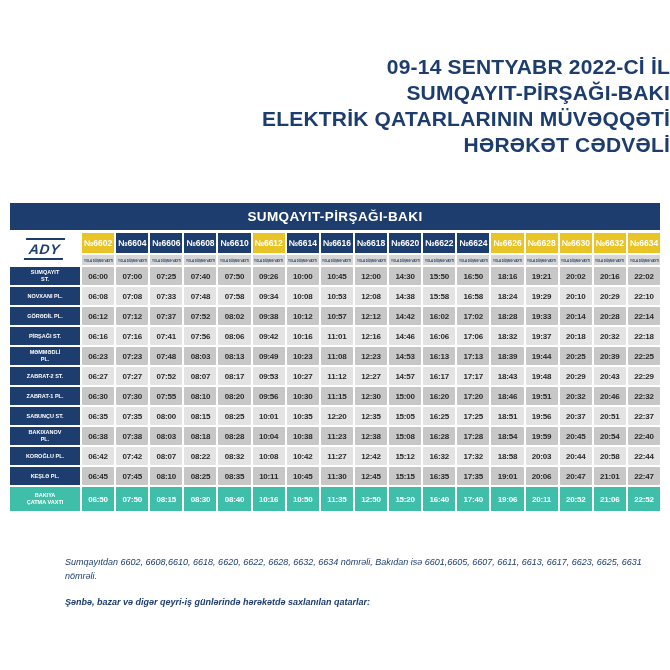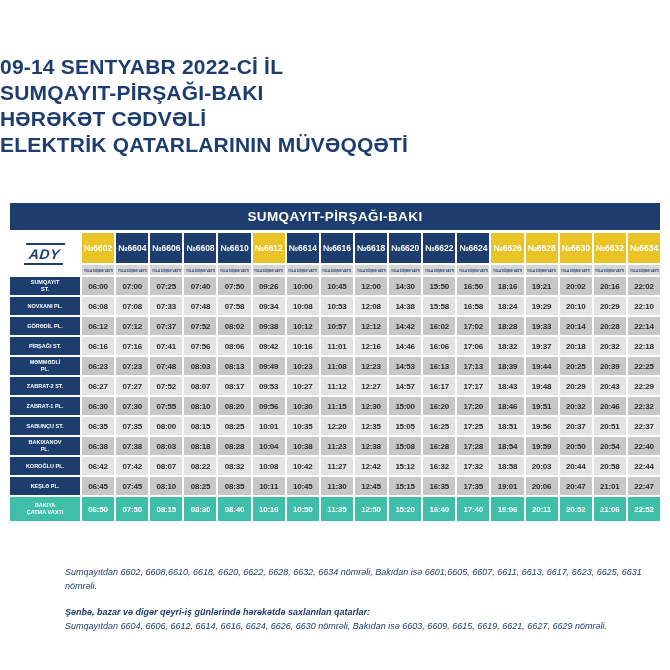--- a/index.html
+++ b/index.html
@@ -1,35 +1,35 @@
 <!DOCTYPE html>
 <html><head>
 <meta charset="utf-8">
 <style>
   * { margin:0; padding:0; box-sizing:border-box; }
   html,body { width:670px; height:670px; background:#ffffff; }
   body { font-family:"Liberation Sans", sans-serif; }
   .page { position:relative; width:670px; height:670px; overflow:hidden; background:#fff; }
 
   
-  .title-block { padding-top:54px; text-align:left; }
+  .title-block { padding-top:54px; text-align:right; }
   .title-line { color:#1d3d6e; font-weight:bold; font-size:21px; line-height:26px; letter-spacing:0.2px; }
 
   
   .table-wrap { margin:45px 10px 0 10px; }
   .banner { background:#1d3d6e; color:#ffffff; font-weight:bold; font-size:13.5px;
             letter-spacing:0.4px; text-align:center; height:27px; line-height:27px; }
   .grid { margin-top:3px; display:grid; grid-template-columns:70px repeat(17, 1fr); gap:2px; }
 
   .logo-cell { grid-row:1 / span 2; background:#ffffff; display:flex; align-items:center; justify-content:center; }
   .logo-inner { color:#1d3d6e; font-weight:bold; font-style:italic; font-size:14px; letter-spacing:0.5px;
                 border-top:2px solid #1d3d6e; border-bottom:2px solid #1d3d6e; padding:1px 4px;
                 transform:skewX(-6deg); }
 
-  .train-h { background:#1d3d6e; color:#ffffff; font-weight:bold; font-size:8.5px; height:30px;
+  .train-h { background:#1d3d6e; color:#ffffff; font-weight:bold; font-size:8.5px; height:20px;
              display:flex; align-items:center; justify-content:center; white-space:nowrap; }
   .train-h.hl { background:#e9c427; }
 
   .sub { background:#d6d6d6; height:10px; display:flex; align-items:center; justify-content:center; overflow:hidden; }
   .sub span { display:block; font-size:7px; font-weight:bold; color:#1d3d6e; white-space:nowrap;
               transform:scale(0.42); transform-origin:center; }
 
   .st { background:#1d3d6e; color:#ffffff; font-weight:bold; font-size:5.5px; line-height:1.25;
         display:flex; align-items:center; justify-content:center; text-align:center;
         white-space:pre-line; padding:0 2px; }
@@ -52,22 +52,22 @@
   .note-gap { height:12px; }
 </style>
 </head>
 <body>
 
 <div class="page">
 
   <div class="title-block">
     <div class="title-line">09-14 SENTYABR 2022-Cİ İL</div>
     <div class="title-line">SUMQAYIT-PİRŞAĞI-BAKI</div>
+    <div class="title-line">ELEKTRİK QATARLARININ MÜVƏQQƏTİ</div>
     <div class="title-line">HƏRƏKƏT CƏDVƏLİ</div>
-    <div class="title-line">ELEKTRİK QATARLARININ MÜVƏQQƏTİ</div>
   </div>
 
   <div class="table-wrap">
     <div class="banner">SUMQAYIT-PİRŞAĞI-BAKI</div>
     <div class="grid" id="timetable-grid">
         <div class="logo-cell">
           <div class="logo-inner">ADY</div>
         </div>
         <div class="train-h hl">№6602</div>
         <div class="train-h">№6604</div>
@@ -292,21 +292,21 @@
         <div class="tc dark">08:28</div>
         <div class="tc dark">10:04</div>
         <div class="tc dark">10:38</div>
         <div class="tc dark">11:23</div>
         <div class="tc dark">12:38</div>
         <div class="tc dark">15:08</div>
         <div class="tc dark">16:28</div>
         <div class="tc dark">17:28</div>
         <div class="tc dark">18:54</div>
         <div class="tc dark">19:59</div>
-        <div class="tc dark">20:50</div>
+        <div class="tc dark">20:45</div>
         <div class="tc dark">20:54</div>
         <div class="tc dark">22:40</div>
         <div class="st">KOROĞLU PL.</div>
         <div class="tc light">06:42</div>
         <div class="tc light">07:42</div>
         <div class="tc light">08:07</div>
         <div class="tc light">08:22</div>
         <div class="tc light">08:32</div>
         <div class="tc light">10:08</div>
         <div class="tc light">10:42</div>
@@ -357,16 +357,15 @@
         <div class="arr">20:52</div>
         <div class="arr">21:06</div>
         <div class="arr">22:52</div>
       </div>
   </div>
 
   <div class="notes">
     <div class="note-indent">Sumqayıtdan 6602, 6608,6610, 6618, 6620, 6622, 6628, 6632, 6634 nömrəli, Bakıdan isə  6601,6605, 6607, 6611, 6613, 6617, 6623, 6625, 6631 nömrəli.</div>
     <div class="note-gap"></div>
     <div class="note-indent note-head">Şənbə, bazar və digər qeyri-iş günlərində hərəkətdə saxlanılan qatarlar:</div>
-    <div class="note-indent">Sumqayıtdan 6604, 6606, 6612, 6614, 6616, 6624, 6626, 6630 nömrəli, Bakıdan isə 6603, 6609, 6615, 6619, 6621, 6627, 6629 nömrəli.</div>
   </div>
 
 </div>
 
 </body></html>

